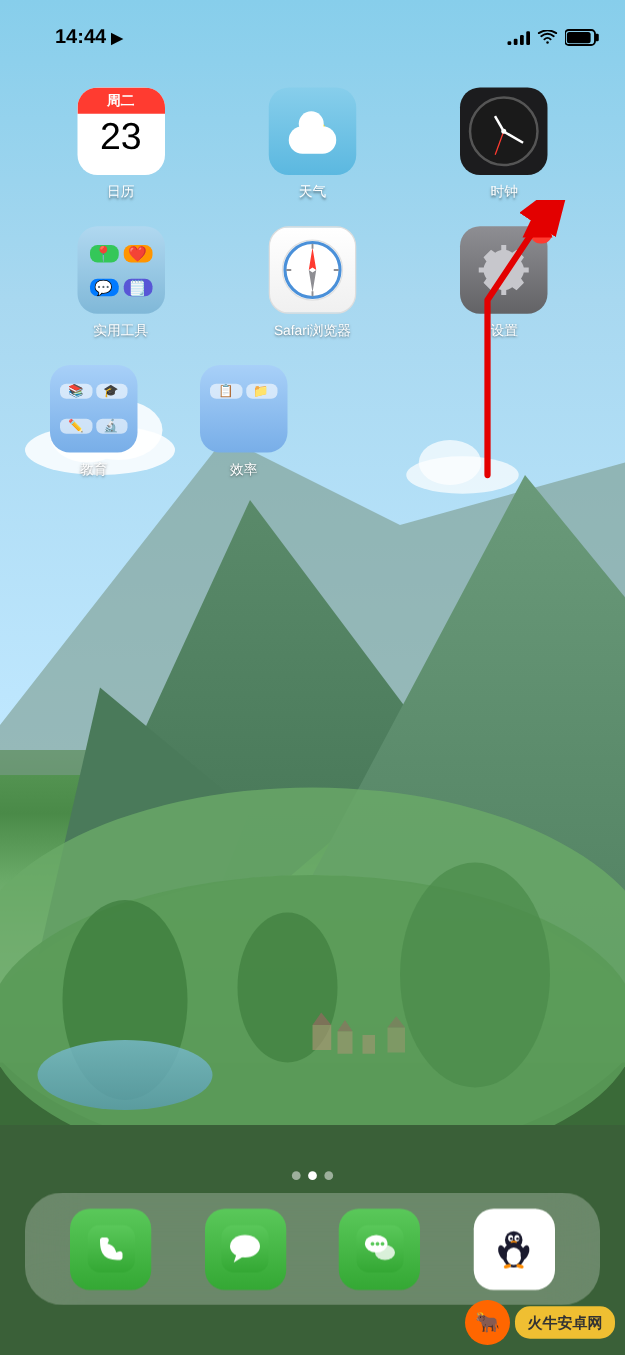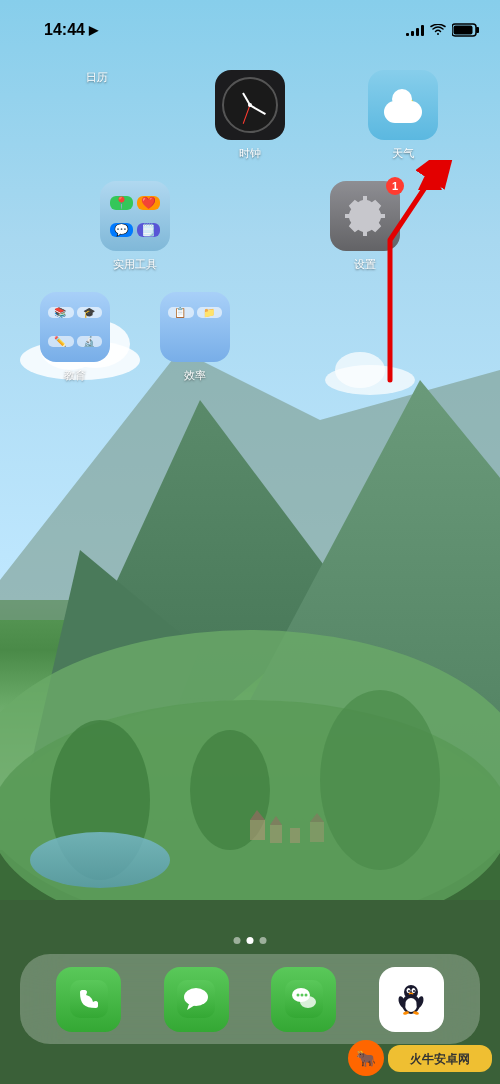--- a/index.html
+++ b/index.html
@@ -486,67 +486,92 @@
       <rect x="1.5" y="2.5" width="19" height="9" rx="2" fill="#000"></rect>
     </svg>
   </div>
 </div>
 
 <div id="app-grid">
 
   <div class="app-row">
 
     <div class="app-item">
+      <div class="app-icon-wrapper">
+        <div class="app-icon icon-calendar" style="flex-direction:column;align-items:center;justify-content:flex-start;">
+          <div class="calendar-header" style="width:100%;text-align:center;background:#FF3B30;color:#fff;font-size:11px;padding:3px;border-radius:14px 14px 0 0;font-weight:600;">周二</div>
+          <div style="font-size:30px;font-weight:300;color:#000;line-height:1;margin-top:4px;">23</div>
+        </div>
+      </div>
       <span class="app-label">日历</span>
     </div>
 
+
+    <div class="app-item">
+      <div class="app-icon-wrapper">
+        <div class="app-icon icon-weather">
+          <div style="position:relative;">
+            <div class="weather-sun"></div>
+            <div class="weather-cloud" style="margin-top:14px;"></div>
+          </div>
+        </div>
+      </div>
+      <span class="app-label">天气</span>
+    </div>
 
     <div class="app-item">
       <div class="app-icon-wrapper">
         <div class="app-icon icon-clock">
           <div class="clock-detail">
             <div class="clock-ring"></div>
             <div class="clock-hand-hour"></div>
             <div class="clock-hand-min"></div>
             <div class="clock-hand-sec"></div>
             <div class="clock-dot"></div>
           </div>
         </div>
       </div>
       <span class="app-label">时钟</span>
     </div>
-
-    <div class="app-item">
-      <div class="app-icon-wrapper">
-        <div class="app-icon icon-weather">
-          <div style="position:relative;">
-            <div class="weather-sun"></div>
-            <div class="weather-cloud" style="margin-top:14px;"></div>
-          </div>
-        </div>
-      </div>
-      <span class="app-label">天气</span>
-    </div>
   </div>
 
   <div class="app-row">
 
 
     <div class="app-item">
       <div class="app-icon-wrapper">
         <div class="app-icon" style="background:linear-gradient(180deg,#B0D8F0 0%,#80B8D8 100%);display:grid;grid-template-columns:1fr 1fr;gap:4px;padding:10px;border-radius:16px;">
           <div style="background:#34C759;border-radius:6px;display:flex;align-items:center;justify-content:center;font-size:12px;">📍</div>
           <div style="background:#FF9500;border-radius:6px;display:flex;align-items:center;justify-content:center;font-size:12px;">❤️</div>
           <div style="background:#007AFF;border-radius:6px;display:flex;align-items:center;justify-content:center;font-size:12px;">💬</div>
           <div style="background:#5856D6;border-radius:6px;display:flex;align-items:center;justify-content:center;font-size:12px;">🗒️</div>
         </div>
       </div>
       <span class="app-label">实用工具</span>
     </div>
 
+    <div class="app-item">
+      <div class="app-icon-wrapper">
+        <div class="app-icon icon-safari">
+          <svg width="56" height="56" viewBox="0 0 56 56">
+            <circle cx="28" cy="28" r="24" stroke="#E0E0E0" stroke-width="1" fill="white"></circle>
+            <circle cx="28" cy="28" r="22" stroke="#4A90D9" stroke-width="2.5" fill="none"></circle>
+
+            <polygon points="28,10 31,28 28,26 25,28" fill="#FF3B30"></polygon>
+            <polygon points="28,46 25,28 28,30 31,28" fill="#8E8E93"></polygon>
+
+            <line x1="28" y1="7" x2="28" y2="11" stroke="#8E8E93" stroke-width="1.5"></line>
+            <line x1="28" y1="45" x2="28" y2="49" stroke="#8E8E93" stroke-width="1.5"></line>
+            <line x1="7" y1="28" x2="11" y2="28" stroke="#8E8E93" stroke-width="1.5"></line>
+            <line x1="45" y1="28" x2="49" y2="28" stroke="#8E8E93" stroke-width="1.5"></line>
+          </svg>
+        </div>
+      </div>
+      <span class="app-label">Safari浏览器</span>
+    </div>
 
     <div class="app-item">
       <div class="app-icon-wrapper">
         <div class="app-icon icon-settings">
           <svg width="48" height="48" viewBox="0 0 48 48">
             <path d="M24 16 C19.6 16 16 19.6 16 24 C16 28.4 19.6 32 24 32 C28.4 32 32 28.4 32 24 C32 19.6 28.4 16 24 16 Z" fill="#C7C7CC"></path>
             <path d="M24 19 C21.2 19 19 21.2 19 24 C19 26.8 21.2 29 24 29 C26.8 29 29 26.8 29 24 C29 21.2 26.8 19 24 19 Z" fill="#636366"></path>
             <path d="M22 4 L22 8 C20.2 8.4 18.6 9.2 17.2 10.2 L13.8 7.8 L7.8 13.8 L10.2 17.2 C9.2 18.6 8.4 20.2 8 22 L4 22 L4 26 L8 26 C8.4 27.8 9.2 29.4 10.2 30.8 L7.8 34.2 L13.8 40.2 L17.2 37.8 C18.6 38.8 20.2 39.6 22 40 L22 44 L26 44 L26 40 C27.8 39.6 29.4 38.8 30.8 37.8 L34.2 40.2 L40.2 34.2 L37.8 30.8 C38.8 29.4 39.6 27.8 40 26 L44 26 L44 22 L40 22 C39.6 20.2 38.8 18.6 37.8 17.2 L40.2 13.8 L34.2 7.8 L30.8 10.2 C29.4 9.2 27.8 8.4 26 8 L26 4 Z" fill="#C7C7CC"></path>
           </svg>
         </div>
@@ -679,16 +704,16 @@
 
         <ellipse cx="10" cy="22" rx="3" ry="6" fill="#1A1A2E" transform="rotate(-20,10,22)"></ellipse>
         <ellipse cx="28" cy="22" rx="3" ry="6" fill="#1A1A2E" transform="rotate(20,28,22)"></ellipse>
       </svg>
     </div>
   </div>
 </div>
 
 <div id="watermark" style="position:absolute;bottom:8px;right:8px;z-index:300;display:flex;align-items:center;gap:4px;">
   <div style="width:36px;height:36px;background:#FF6600;border-radius:50%;display:flex;align-items:center;justify-content:center;font-size:16px;">🐂</div>
-  <div style="background:rgba(255,200,50,0.92);border-radius:12px;padding:4px 22px;">
+  <div style="background:rgba(255,200,50,0.92);border-radius:12px;padding:4px 10px;">
     <span style="font-size:12px;font-weight:700;color:#333;">火牛安卓网</span>
   </div>
 </div>
 
 </body></html>

